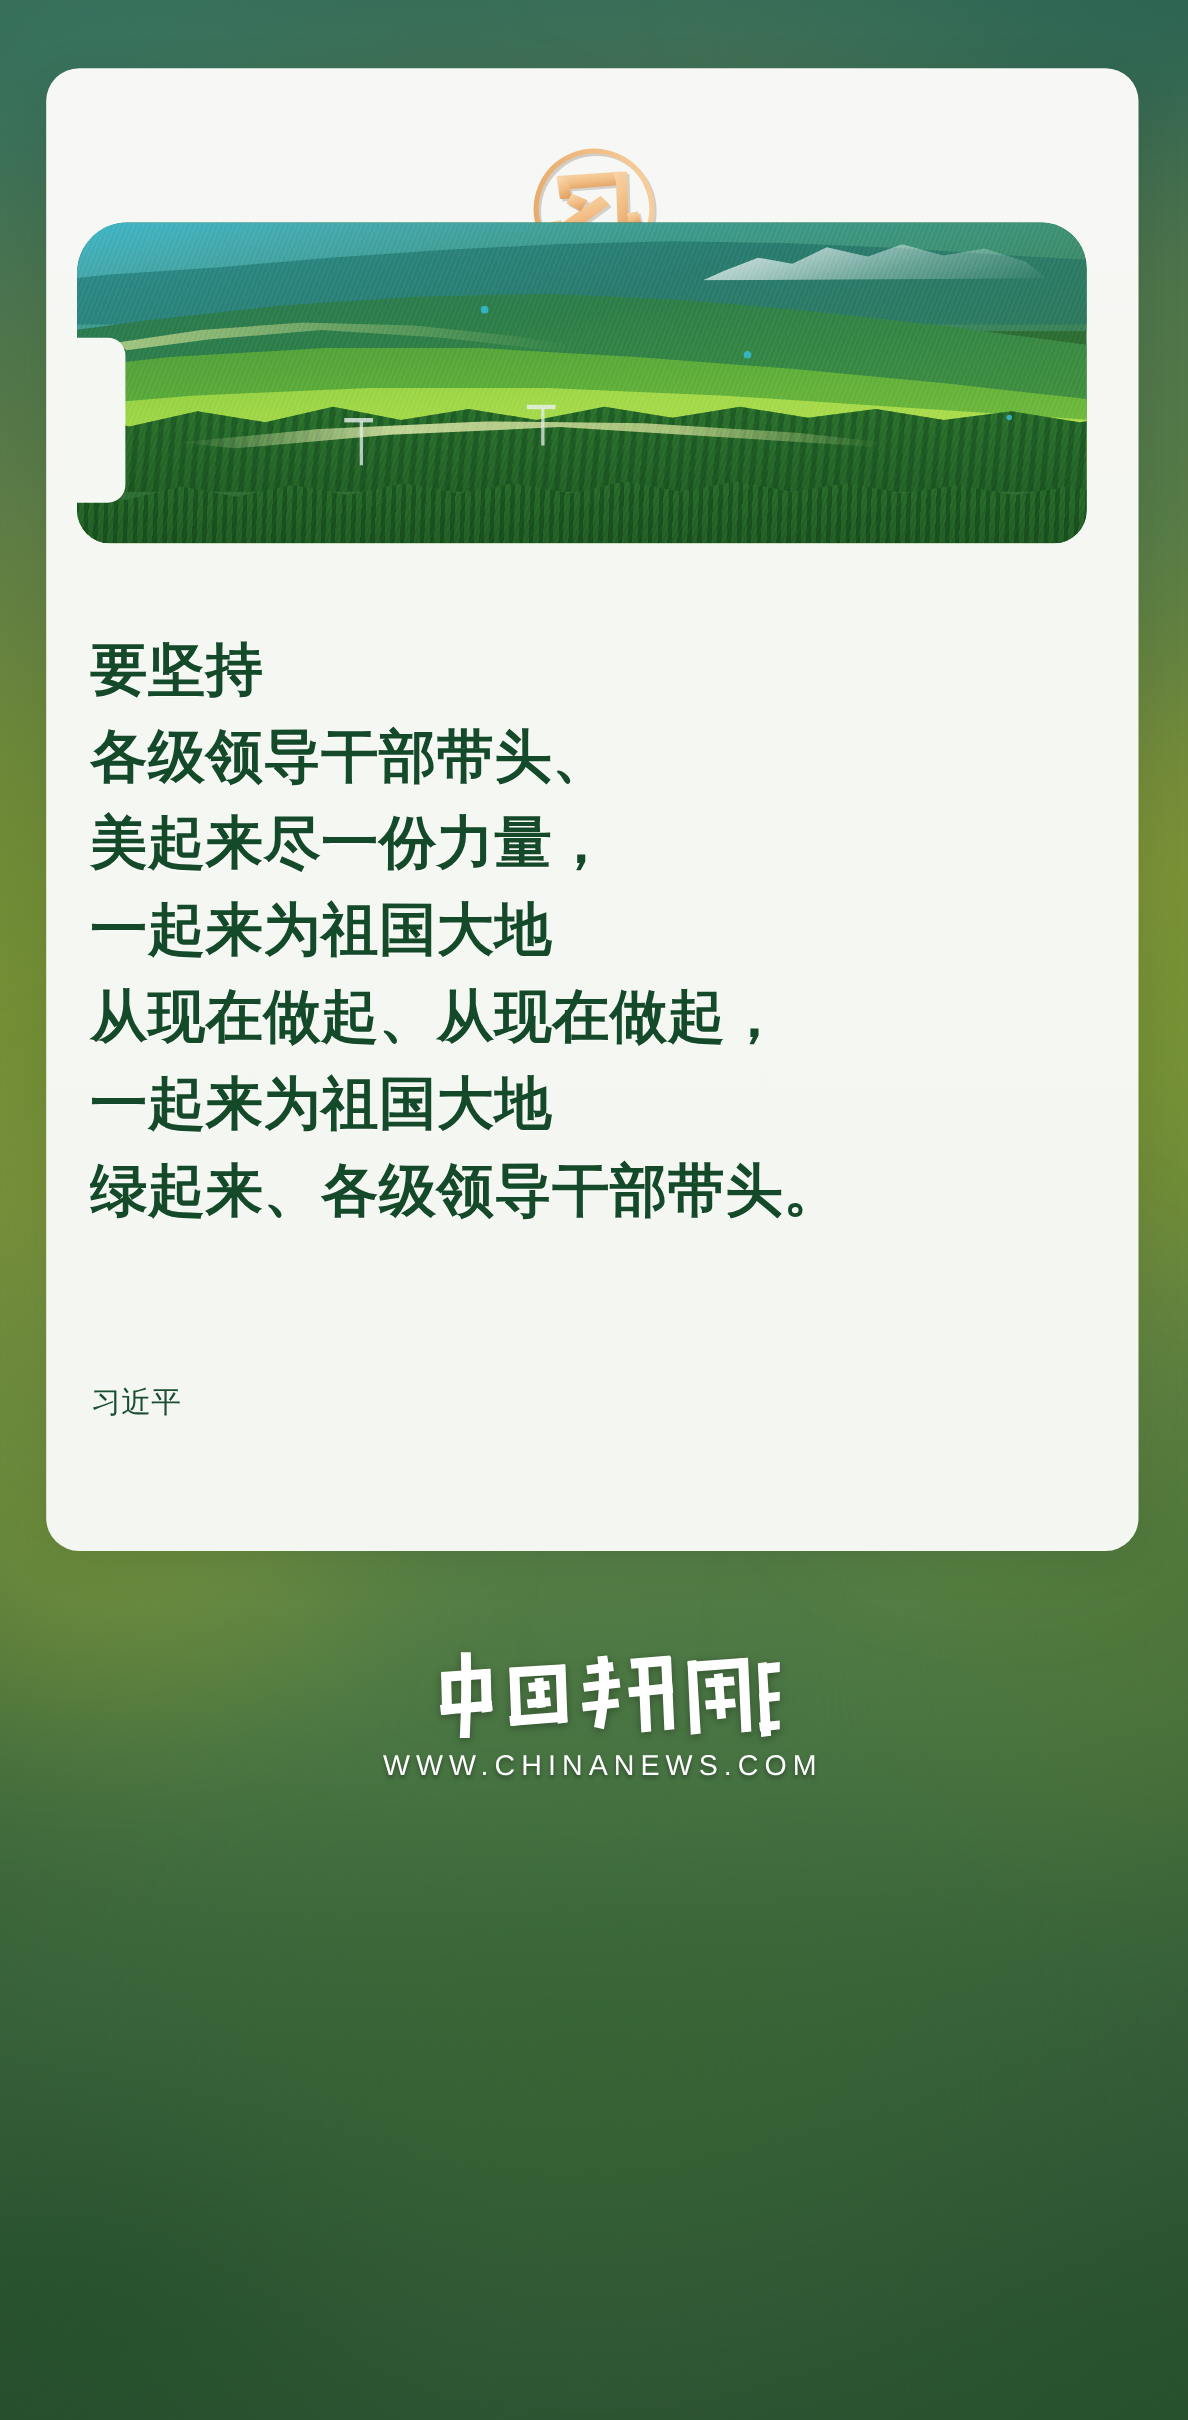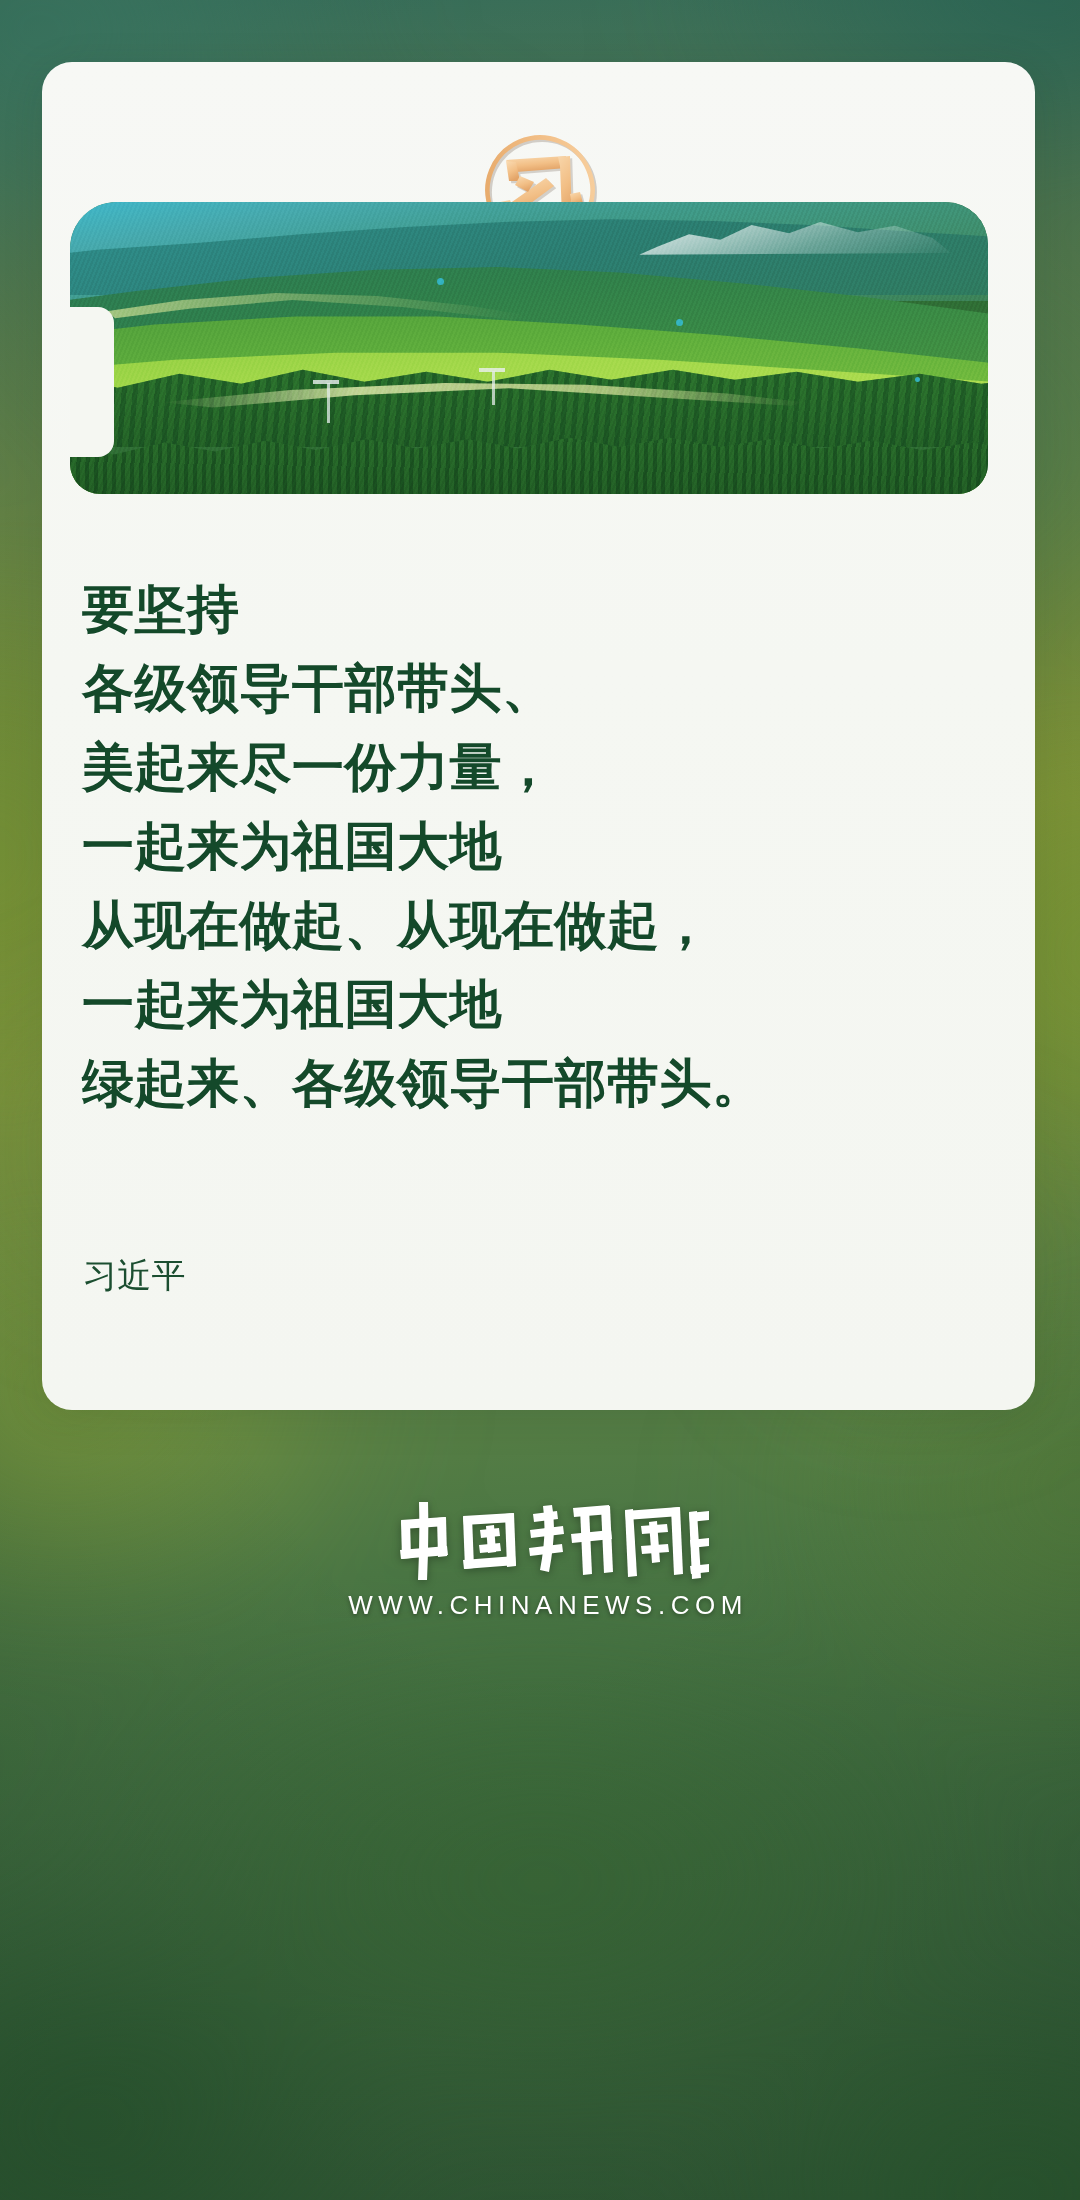--- a/index.html
+++ b/index.html
@@ -165,21 +165,21 @@
   }
   .qline {
     font-size:52px; font-weight:bold; line-height:79px;
     letter-spacing:.5px; white-space:nowrap;
     text-shadow:0 1px 0 rgba(255,255,255,.55);
   }
 
   
   #attrib {
     position:absolute; left:41px; top:1193px; color:#1b4e30;
-    font-size:34px; line-height:41px; letter-spacing:.3px;
+    font-size:27px; line-height:41px; letter-spacing:.3px;
   }
   #attrib div { white-space:nowrap; }
 
   
   #footer {
     position:absolute; left:0; top:1500px; width:1080px; height:200px;
     z-index:4; display:flex; flex-direction:column;
     align-items:center; justify-content:flex-start;padding-left:16px;
   }
   #cn-logo {

